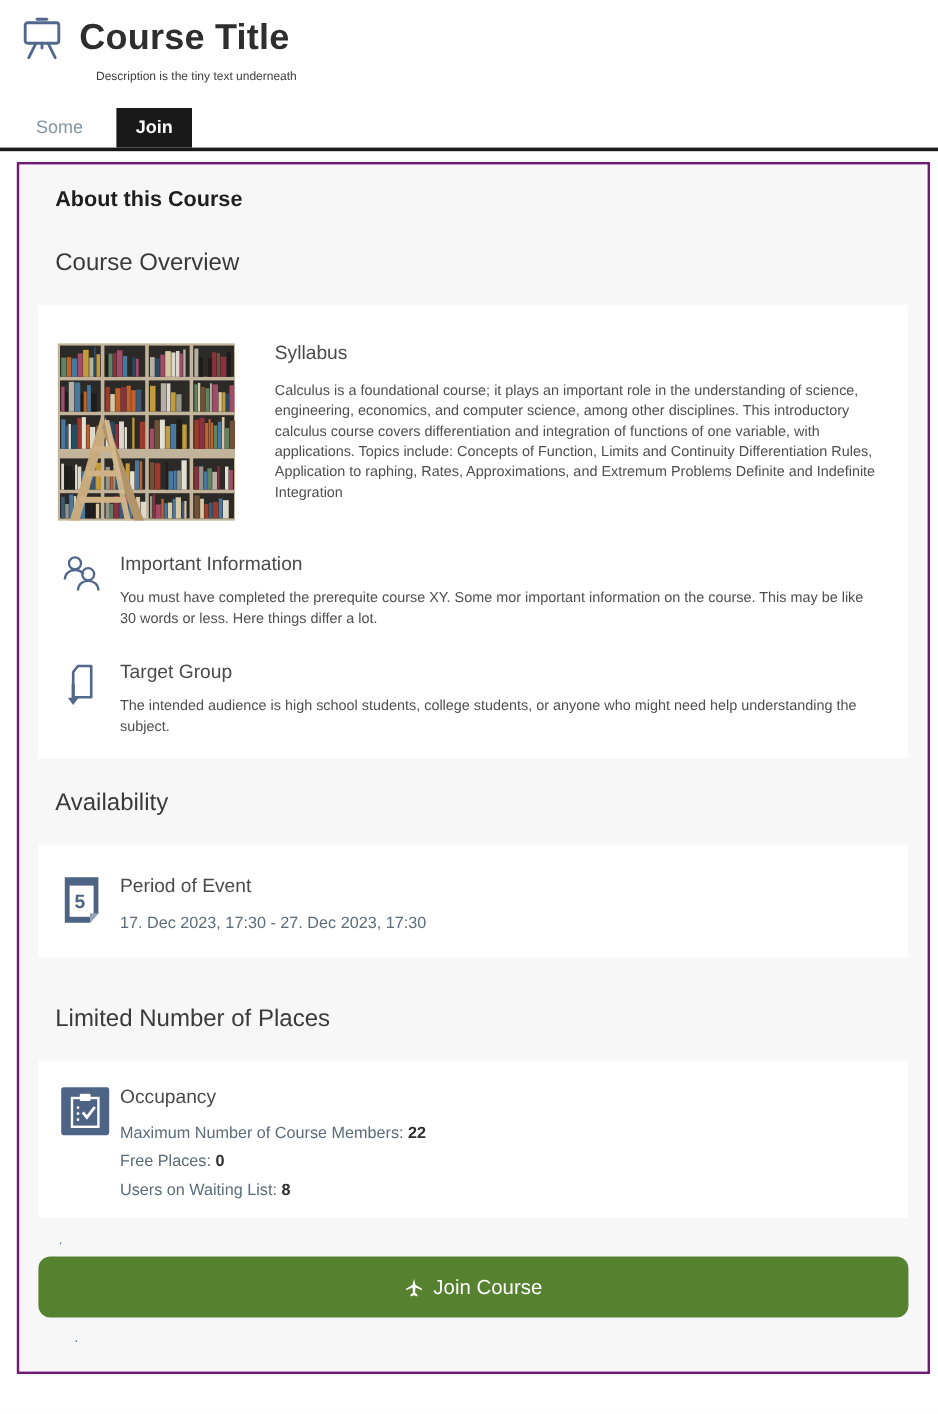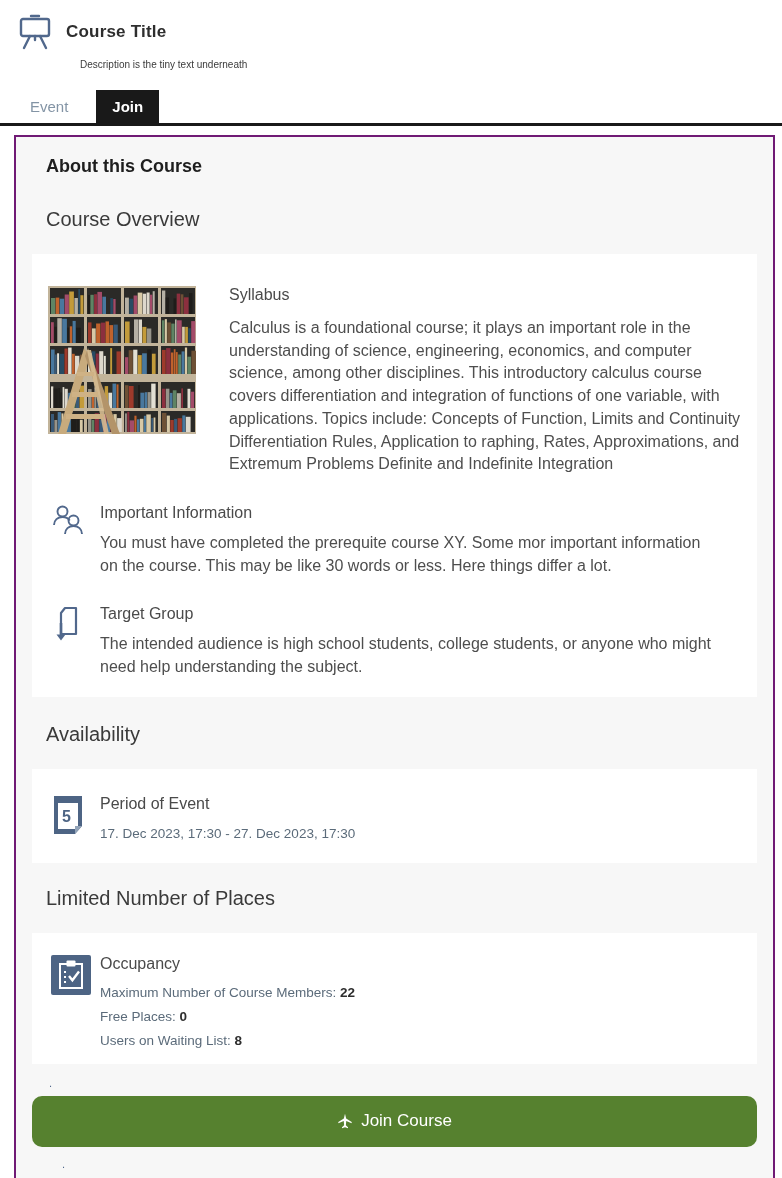--- a/index.html
+++ b/index.html
@@ -5,45 +5,45 @@
   * { box-sizing: border-box; margin: 0; padding: 0; }
   html,body { background:#fff; }
   body {
     width: 782px; height: 1178px;
     font-family: "Liberation Sans", "DejaVu Sans", sans-serif;
     color:#3a3a3a; overflow:hidden;
   }
   
   .page-header { padding: 14px 0 0 18px; }
   .title-row { display:flex; align-items:center; gap:14px; }
-  .title-row h1 { font-size:17px; font-weight:700; color:#2e2e2e; letter-spacing:.2px; }
+  .title-row h1 { font-size:30px; font-weight:700; color:#2e2e2e; letter-spacing:.2px; }
   .board-icon svg { display:block; }
   .description { margin:9px 0 0 62px; font-size:10px; color:#3b3b3b; }
   
   .tabs { margin-top:20px; border-bottom:3px solid #191919; display:flex; align-items:stretch; padding-left:30px; }
   .tab { font-size:15px; display:flex; align-items:center; cursor:pointer; }
   .tab-inactive { color:#8394a5; padding:8px 0; }
   .tab-active { background:#191919; color:#fff; padding:8px 16px; margin-left:28px; font-weight:600; }
   
   .panel { margin:9px 7px 0 14px; border:2px solid #701a75; background:#f7f7f7; padding:0 16px 22px 16px; }
   .panel-title { font-size:18px; font-weight:700; color:#1e1e1e; padding:19px 14px 0 14px; }
   .section-heading { font-size:20px; font-weight:400; color:#3a3a3a; padding:0 14px; }
   .heading-overview { margin-top:31px; }
   .heading-availability { margin-top:26px; }
-  .heading-places { margin-top:24px; }
+  .heading-places { margin-top:40px; }
   .card { background:#fff; margin-top:23px; }
   .card-1 { padding:32px 16px 18px 16px; }
   .card-2 { padding:26px 16px 22px 16px; }
   .card-3 { padding:22px 16px 16px 16px; }
   
   .syllabus-row { display:flex; gap:33px; }
   .shelf-img { width:148px; height:148px; flex:0 0 148px; }
   .shelf-img svg { display:block; }
   .block-heading { font-size:16px; color:#4a4a4a; font-weight:400; }
-  .body-text { font-size:16px; line-height:1.42; color:#4e4e4e; hyphens:auto; }
+  .body-text { font-size:12px; line-height:1.42; color:#4e4e4e; hyphens:auto; }
   .syllabus-text { width:516px; }
   .syllabus-text .body-text { margin-top:13px; }
   .icon-row { display:flex; margin-top:28px; }
   .icon-cell { flex:0 0 52px; padding-left:3px; }
   .icon-cell svg { display:block; }
   .row-content { flex:1; padding-right:20px; }
   .row-content .body-text { margin-top:10px; max-width:648px; }
   .muted { color:#5b6b7a; font-size:13.5px; }
   .period-date { margin-top:13px; }
   .occ-line { margin-top:9px; font-size:13.5px; color:#5b6b7a; }
@@ -74,21 +74,21 @@
         <path d="M22 22 L28 34"></path>
         <path d="M17 22 L17 26"></path>
       </svg>
     </span>
     <h1>Course Title</h1>
   </div>
   <div class="description">Description is the tiny text underneath</div>
 </div>
 
 <div class="tabs">
-  <div class="tab tab-inactive">Event</div>
+  <div class="tab tab-inactive">Some</div>
   <div class="tab tab-active">Join</div>
 </div>
 
 <div class="panel">
 
   <div class="panel-title">About this Course</div>
 
   <div class="section-heading heading-overview">Course Overview</div>
 
   <div class="card card-1">

